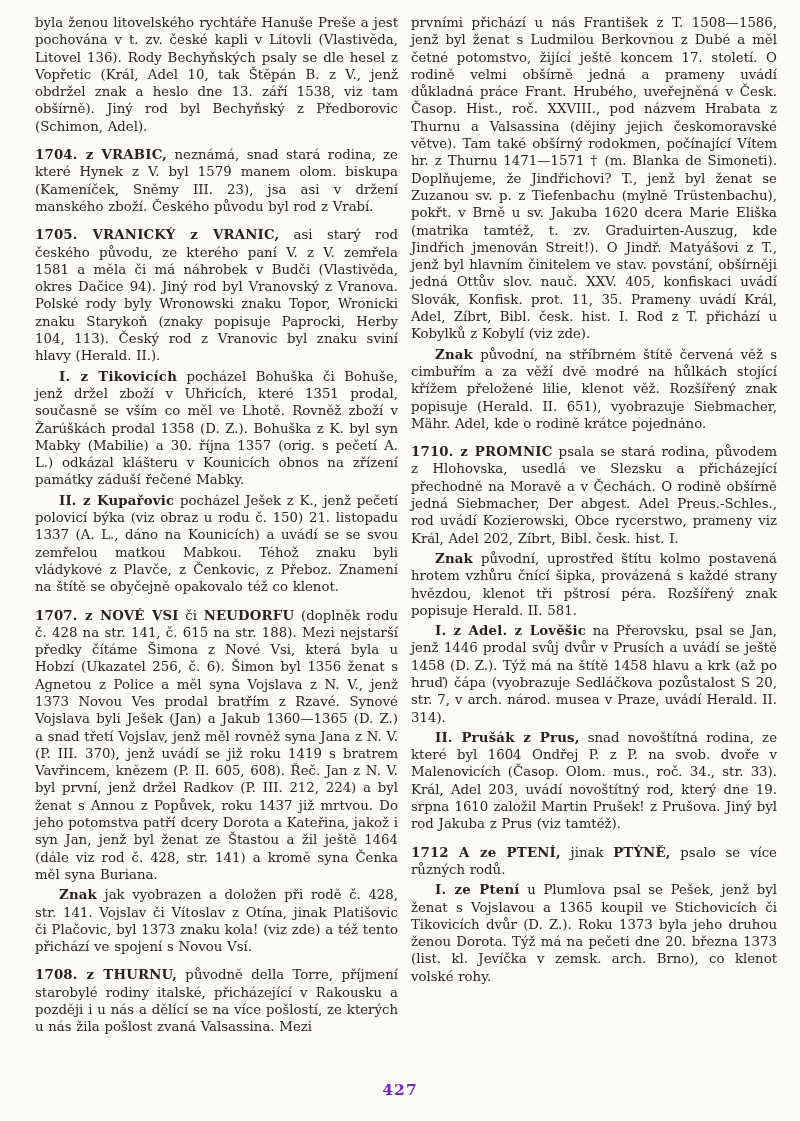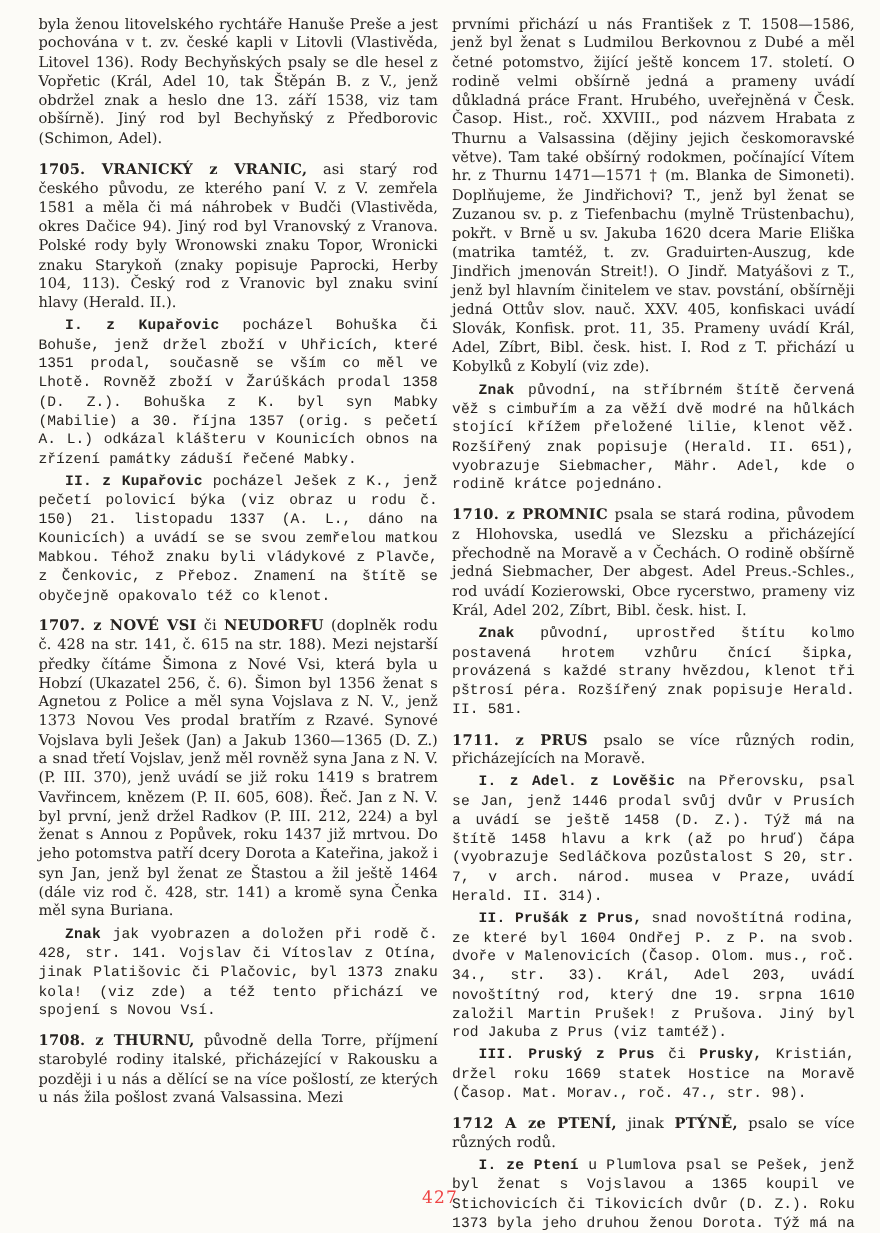--- a/index.html
+++ b/index.html
@@ -20,51 +20,51 @@
     line-height: 17.3px;
     word-spacing: 0.5px;
     hyphens: auto;
     -webkit-hyphens: auto;
   }
   .col-left  { left: 35px;  width: 363px; }
   .col-right { left: 411px; width: 366px; }
   .para { margin: 0; }
   .para.entry  { margin-top: 11px; }
   .para.indent { text-indent: 24px; }
-  .para.sub    { text-indent: 24px; margin-top: 3px; font-family: Liberation Mono, monospace; }
+  .para.sub    { text-indent: 24px; margin-top: 3px; }
   .para b { font-weight: bold; letter-spacing: 0.2px; }
   .page-number {
     position: absolute;
     left: 0; right: 0;
     top: 1080px;
     text-align: center;
     font-size: 15.5px;
     letter-spacing: 1px;
-    color: #ef4444;
+    color: #6d28d9;
+    font-weight: bold;
   }
 </style>
 </head>
 <body>
 
 <div class="page">
   <div class="col col-left">
       <p class="para plain"><span>byla ženou litovelského rychtáře Hanuše Preše a jest pochována v t. zv. české kapli v Litovli (Vlastivěda, Litovel 136). Rody Bechyňských psaly se dle hesel z Vopřetic (Král, Adel 10, tak Štěpán B. z V., jenž obdržel znak a heslo dne 13. září 1538, viz tam obšírně). Jiný rod byl Bechyňský z Předborovic (Schimon, Adel).</span></p>
+      <p class="para entry"><b>1704. z VRABIC,</b><span> neznámá, snad stará rodina, ze které Hynek z V. byl 1579 manem olom. biskupa (Kameníček, Sněmy III. 23), jsa asi v držení manského zboží. Českého původu byl rod z Vrabí.</span></p>
       <p class="para entry"><b>1705. VRANICKÝ z VRANIC,</b><span> asi starý rod českého původu, ze kterého paní V. z V. zemřela 1581 a měla či má náhrobek v Budči (Vlastivěda, okres Dačice 94). Jiný rod byl Vranovský z Vranova. Polské rody byly Wronowski znaku Topor, Wronicki znaku Starykoň (znaky popisuje Paprocki, Herby 104, 113). Český rod z Vranovic byl znaku sviní hlavy (Herald. II.).</span></p>
-      <p class="para sub"><b>I. z Kupařovic</b><span> pocházel Bohuška či Bohuše, jenž držel zboží v Uhřicích, které 1351 prodal, současně se vším co měl ve Lhotě. Rovněž zboží v Žarúškách prodal 1358 (D. Z.). Bohuška z K. byl syn Mabky (Mabilie) a 30. října 1357 (orig. s pečetí A. L.) odkázal klášteru v Kounicích obnos na zřízení památky záduší řečené Mabky.</span></p>
+      <p class="para sub"><b>I. z Tikovicích</b><span> pocházel Bohuška či Bohuše, jenž držel zboží v Uhřicích, které 1351 prodal, současně se vším co měl ve Lhotě. Rovněž zboží v Žarúškách prodal 1358 (D. Z.). Bohuška z K. byl syn Mabky (Mabilie) a 30. října 1357 (orig. s pečetí A. L.) odkázal klášteru v Kounicích obnos na zřízení památky záduší řečené Mabky.</span></p>
       <p class="para sub"><b>II. z Kupařovic</b><span> pocházel Ješek z K., jenž pečetí polovicí býka (viz obraz u rodu č. 150) 21. listopadu 1337 (A. L., dáno na Kounicích) a uvádí se se svou zemřelou matkou Mabkou. Téhož znaku byli vládykové z Plavče, z Čenkovic, z Přeboz. Znamení na štítě se obyčejně opakovalo též co klenot.</span></p>
       <p class="para entry"><b>1707. z NOVÉ VSI</b><span> či </span><b>NEUDORFU</b><span> (doplněk rodu č. 428 na str. 141, č. 615 na str. 188). Mezi nejstarší předky čítáme Šimona z Nové Vsi, která byla u Hobzí (Ukazatel 256, č. 6). Šimon byl 1356 ženat s Agnetou z Police a měl syna Vojslava z N. V., jenž 1373 Novou Ves prodal bratřím z Rzavé. Synové Vojslava byli Ješek (Jan) a Jakub 1360—1365 (D. Z.) a snad třetí Vojslav, jenž měl rovněž syna Jana z N. V. (P. III. 370), jenž uvádí se již roku 1419 s bratrem Vavřincem, knězem (P. II. 605, 608). Řeč. Jan z N. V. byl první, jenž držel Radkov (P. III. 212, 224) a byl ženat s Annou z Popůvek, roku 1437 již mrtvou. Do jeho potomstva patří dcery Dorota a Kateřina, jakož i syn Jan, jenž byl ženat ze Štastou a žil ještě 1464 (dále viz rod č. 428, str. 141) a kromě syna Čenka měl syna Buriana.</span></p>
       <p class="para sub"><b>Znak</b><span> jak vyobrazen a doložen při rodě č. 428, str. 141. Vojslav či Vítoslav z Otína, jinak Platišovic či Plačovic, byl 1373 znaku kola! (viz zde) a též tento přichází ve spojení s Novou Vsí.</span></p>
       <p class="para entry"><b>1708. z THURNU,</b><span> původně della Torre, příjmení starobylé rodiny italské, přicházející v Rakousku a později i u nás a dělící se na více pošlostí, ze kterých u nás žila pošlost zvaná Valsassina. Mezi</span></p>
     </div>
   <div class="col col-right">
       <p class="para plain"><span>prvními přichází u nás František z T. 1508—1586, jenž byl ženat s Ludmilou Berkovnou z Dubé a měl četné potomstvo, žijící ještě koncem 17. století. O rodině velmi obšírně jedná a prameny uvádí důkladná práce Frant. Hrubého, uveřejněná v Česk. Časop. Hist., roč. XXVIII., pod názvem Hrabata z Thurnu a Valsassina (dějiny jejich českomoravské větve). Tam také obšírný rodokmen, počínající Vítem hr. z Thurnu 1471—1571 † (m. Blanka de Simoneti). Doplňujeme, že Jindřichovi? T., jenž byl ženat se Zuzanou sv. p. z Tiefenbachu (mylně Trüstenbachu), pokřt. v Brně u sv. Jakuba 1620 dcera Marie Eliška (matrika tamtéž, t. zv. Graduirten-Auszug, kde Jindřich jmenován Streit!). O Jindř. Matyášovi z T., jenž byl hlavním činitelem ve stav. povstání, obšírněji jedná Ottův slov. nauč. XXV. 405, konfiskaci uvádí Slovák, Konfisk. prot. 11, 35. Prameny uvádí Král, Adel, Zíbrt, Bibl. česk. hist. I. Rod z T. přichází u Kobylků z Kobylí (viz zde).</span></p>
       <p class="para sub"><b>Znak</b><span> původní, na stříbrném štítě červená věž s cimbuřím a za věží dvě modré na hůlkách stojící křížem přeložené lilie, klenot věž. Rozšířený znak popisuje (Herald. II. 651), vyobrazuje Siebmacher, Mähr. Adel, kde o rodině krátce pojednáno.</span></p>
       <p class="para entry"><b>1710. z PROMNIC</b><span> psala se stará rodina, původem z Hlohovska, usedlá ve Slezsku a přicházející přechodně na Moravě a v Čechách. O rodině obšírně jedná Siebmacher, Der abgest. Adel Preus.-Schles., rod uvádí Kozierowski, Obce rycerstwo, prameny viz Král, Adel 202, Zíbrt, Bibl. česk. hist. I.</span></p>
       <p class="para sub"><b>Znak</b><span> původní, uprostřed štítu kolmo postavená hrotem vzhůru čnící šipka, provázená s každé strany hvězdou, klenot tři pštrosí péra. Rozšířený znak popisuje Herald. II. 581.</span></p>
-      <p class="para entry"><b>1711. z PRUS</b><span> psalo se více různých rodin, přicházejících na Moravě.</span></p>
       <p class="para sub"><b>I. z Adel. z Lověšic</b><span> na Přerovsku, psal se Jan, jenž 1446 prodal svůj dvůr v Prusích a uvádí se ještě 1458 (D. Z.). Týž má na štítě 1458 hlavu a krk (až po hruď) čápa (vyobrazuje Sedláčkova pozůstalost S 20, str. 7, v arch. národ. musea v Praze, uvádí Herald. II. 314).</span></p>
       <p class="para sub"><b>II. Prušák z Prus,</b><span> snad novoštítná rodina, ze které byl 1604 Ondřej P. z P. na svob. dvoře v Malenovicích (Časop. Olom. mus., roč. 34., str. 33). Král, Adel 203, uvádí novoštítný rod, který dne 19. srpna 1610 založil Martin Prušek! z Prušova. Jiný byl rod Jakuba z Prus (viz tamtéž).</span></p>
-      <p class="para sub"><b>III. Pruský z Prus</b><span> či </span><b>Prusky,</b><span> Kristián, držel roku 1669 statek Hostice na Moravě (Časop. Mat. Morav., roč. 47., str. 98).</span></p>
       <p class="para entry"><b>1712 A ze PTENÍ,</b><span> jinak </span><b>PTÝNĚ,</b><span> psalo se více různých rodů.</span></p>
       <p class="para sub"><b>I. ze Ptení</b><span> u Plumlova psal se Pešek, jenž byl ženat s Vojslavou a 1365 koupil ve Stichovicích či Tikovicích dvůr (D. Z.). Roku 1373 byla jeho druhou ženou Dorota. Týž má na pečeti dne 20. března 1373 (list. kl. Jevíčka v zemsk. arch. Brno), co klenot volské rohy.</span></p>
     </div>
   <div class="page-number">427</div>
 </div>
 
 </body></html>

